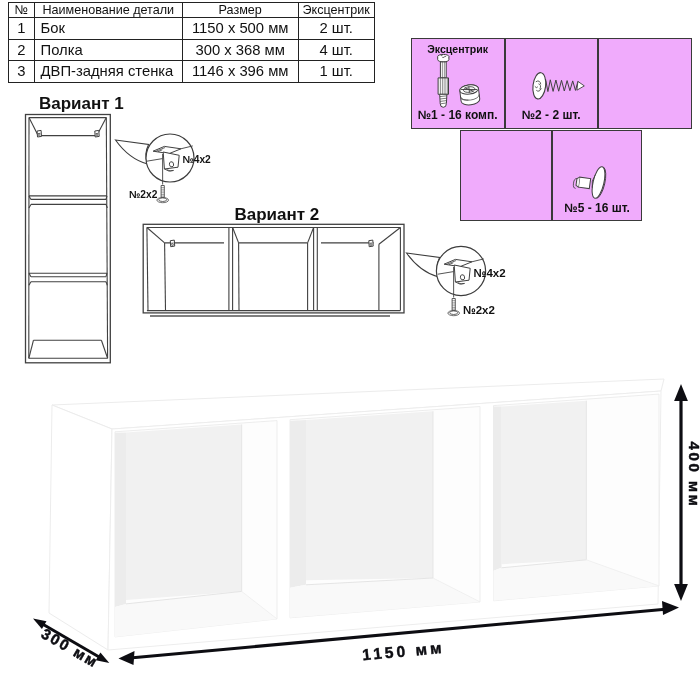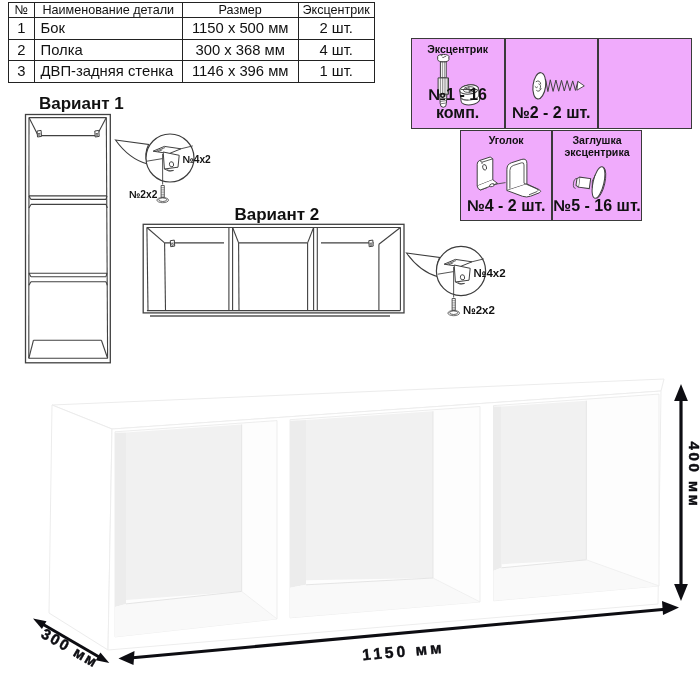--- a/index.html
+++ b/index.html
@@ -7,21 +7,21 @@
 svg{font-family:"Liberation Sans",sans-serif;}
 table.t{position:absolute;left:8px;top:2px;border-collapse:collapse;font-size:14.8px;color:#111;}
 table.t td{border:1.5px solid #222;padding:0 4px;height:20.5px;font-weight:normal;white-space:nowrap;}
 table.t tr.h td{height:12.5px;font-size:12.6px;}
 .tc{text-align:center;}
 td.nm{padding:0 6px !important;}
 .hwrow{position:absolute;border:1.7px solid #3a3a3a;background:#f0abfc;}
 .vd{position:absolute;top:0;bottom:0;width:1.7px;background:#3a3a3a;}
 .cell{position:absolute;top:0;bottom:0;}
 .cell .ti{position:absolute;top:4.5px;left:0;right:0;text-align:center;font-weight:bold;font-size:10.6px;color:#111;line-height:11.5px;}
-.cell .la{position:absolute;bottom:5.5px;left:0;right:0;text-align:center;font-weight:bold;font-size:16px;color:#111;}
+.cell .la{position:absolute;bottom:5.5px;left:0;right:0;text-align:center;font-weight:bold;font-size:12px;color:#111;}
 .bl{font-weight:bold;font-size:17px;color:#111;}
 </style></head>
 <body>
 <table class="t">
 <tbody>
       <tr class="h">
         <td class="tc" style="width:16.5px">№</td>
         <td class="tc" style="width:139.5px">Наименование детали</td>
         <td class="tc" style="width:106.5px">Размер</td>
         <td class="tc" style="width:65.5px">Эксцентрик</td>
@@ -82,41 +82,21 @@
 <path d="M-3.5,-4 Q0.5,-6.5 1.5,-1.5 M-3,4.5 Q0,7 2,2.5 M-0.8,-2 Q2.5,-1 0.5,3.5 M-4.5,0.5 Q-3,3 -1.5,1" stroke-width="0.85" fill="none"></path>
 <path d="M6.2,-6.8 L8.6,5.8 L11,-6 L13.8,5.6 L16.6,-5.8 L19.4,5.4 L22.2,-5.5 L25,5.2 L27.8,-5.2 L30.6,4.9 L33.4,-4.9 L36.2,4.6 L38.6,-4.4" stroke-width="1" fill="none"></path>
 <path d="M38.6,-4.4 L37.6,4.4 L45,0.1 Z" stroke-width="0.9" fill="#fff"></path>
 </g>
       </svg>
   <div class="la">№2 - 2 шт.</div>
  </div>
 </div>
 <div class="hwrow" style="left:460px;top:129.9px;width:180.1px;height:89.6px;">
  <div class="vd" style="left:90.3px;"></div>
- <div class="cell" style="left:0;width:90.3px;">
-  <div class="ti">Уголок</div>
-  <svg class="abs" style="left:0;top:18px" width="90" height="52" viewBox="0 0 90 52">
-        <g stroke="#414141" fill="#fff" stroke-linejoin="round">
-<path d="M16.2,37 L16.2,15.2 Q16.2,12.4 18.6,11.5 L29.2,8 L31.8,9.8 L31.8,30.8 L16.2,37 Z" stroke-width="1"></path>
-<path d="M18.6,11.5 L21,13.2 L31.8,9.8 M21,13.2 L21,15" stroke-width="0.85" fill="none"></path>
-<ellipse cx="23.6" cy="18.3" rx="1.9" ry="2.8" stroke-width="0.9" transform="rotate(-14 23.6 18.3)"></ellipse>
-<path d="M16.2,37 Q16.6,40.2 19.4,41 L26,38.6 L31.8,30.8" stroke-width="1" fill="#fff"></path>
-<path d="M19.4,41 L36.6,34.4 L31.8,30.8" stroke-width="0.95" fill="#fff"></path>
-<ellipse cx="31" cy="36.2" rx="2.4" ry="1.4" stroke-width="0.85" fill="#fff" transform="rotate(-18 31 36.2)"></ellipse>
-<path d="M32.2,35.6 L44.5,33.6" stroke-width="0.85" fill="none"></path>
-<path d="M45.9,41.5 L45.9,20.3 Q45.9,15.3 50.3,13.8 L60.8,10.4 Q65.9,9 65.9,14.4 L65.9,35 L45.9,41.5 Z" stroke-width="1"></path>
-<path d="M48.9,39.6 L48.9,21.3 Q48.9,17.6 52.2,16.5 L60.5,13.8 Q63,13.1 63,15.9 L63,34.2" stroke-width="0.85" fill="none"></path>
-<path d="M45.9,41.5 L61.5,47.3 Q65.6,48.7 69.6,47.2 L78.3,43.8 Q81,42.5 78.4,40.7 L65.9,35" stroke-width="1" fill="#fff"></path>
-<path d="M63,34.2 L75.9,39.9 Q78.4,41.4 75.8,42.7 L68,45.8" stroke-width="0.85" fill="none"></path>
-</g>
-      </svg>
-  <div class="la">№4 - 2 шт.</div>
- </div>
  <div class="cell" style="left:92px;width:88.1px;">
-  <div class="ti">Заглушка<br>эксцентрика</div>
   <svg class="abs" style="left:0;top:32px" width="88" height="36" viewBox="0 0 88 36">
         <g stroke="#414141" fill="#fff">
 <g transform="translate(45.5,19.5) rotate(13)">
 <ellipse cx="0" cy="0" rx="5.4" ry="16.2" stroke-width="1.05"></ellipse>
 <path d="M1.8,-15.9 A5.6,16.2 0 0 1 1.8,15.9" stroke-width="0.9" fill="none"></path>
 <path d="M-4.9,-6.5 A16,16 0 0 0 -4.9,6.5" stroke-width="0.8" fill="none"></path>
 </g>
 <g transform="translate(34.5,20.3) rotate(8)">
 <rect x="-8.5" y="-5" width="11" height="10" stroke-width="1" fill="#fff"></rect>
 <path d="M-8.5,-5 l-2.6,1.8 v6.8 l2.6,1.4" stroke-width="0.95" fill="#f2f2f2"></path>

